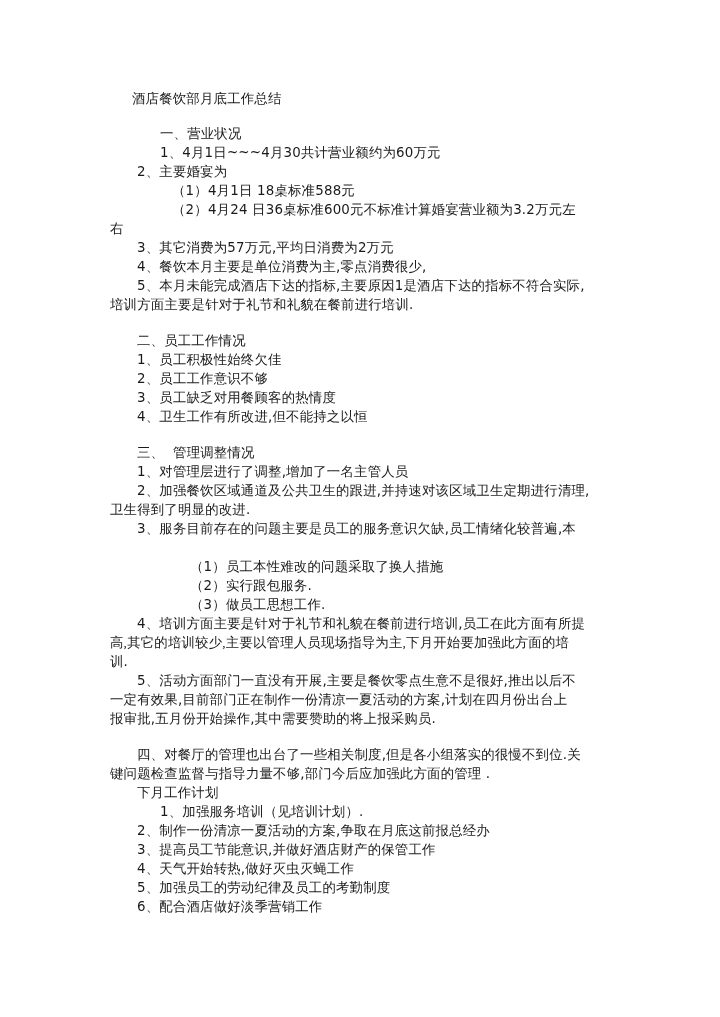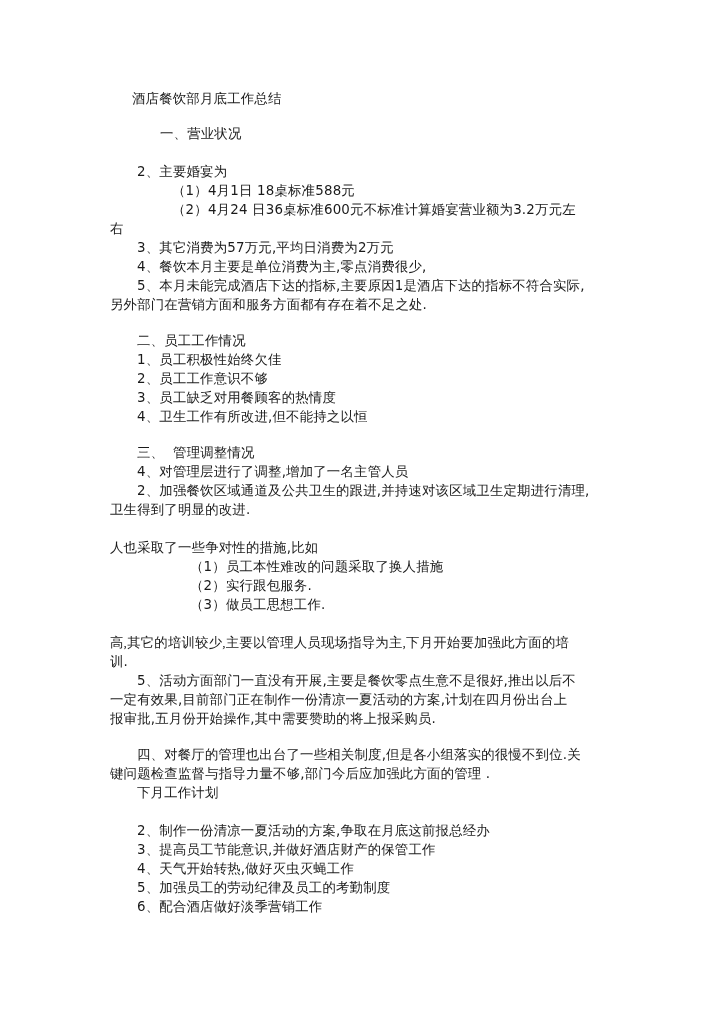--- a/index.html
+++ b/index.html
@@ -8,51 +8,54 @@
   .page { position: absolute; left: 0; top: 0; width: 720px; height: 1017px; background: #fff; }
   .ln { position: absolute; white-space: nowrap; font-size: 13.4px; line-height: 19px; letter-spacing: 0.2px; }
 </style>
 </head>
 <body>
 
 <div class="page">
   <div class="ln" style="left:132px;top:89px;">酒店餐饮部月底工作总结</div>
 
   <div class="ln" style="left:160px;top:124px;">一、营业状况</div>
+  <div class="ln" style="left:160px;top:143px;">1、4月1日~~~4月30共计营业额约为60万元</div>
   <div class="ln" style="left:137px;top:162px;">2、主要婚宴为</div>
   <div class="ln" style="left:172px;top:181px;">（1）4月1日 18桌标准588元</div>
   <div class="ln" style="left:172px;top:200px;">（2）4月24 日36桌标准600元不标准计算婚宴营业额为3.2万元左</div>
   <div class="ln" style="left:110px;top:219px;">右</div>
   <div class="ln" style="left:137px;top:238px;">3、其它消费为57万元,平均日消费为2万元</div>
   <div class="ln" style="left:137px;top:257px;">4、餐饮本月主要是单位消费为主,零点消费很少,</div>
   <div class="ln" style="left:137px;top:276px;">5、本月未能完成酒店下达的指标,主要原因1是酒店下达的指标不符合实际,</div>
-  <div class="ln" style="left:110px;top:295px;">另外部门在营销方面和服务方面都有存在着不足之处.</div>
+  <div class="ln" style="left:110px;top:295px;">培训方面主要是针对于礼节和礼貌在餐前进行培训.</div>
 
   <div class="ln" style="left:137px;top:331px;">二、员工工作情况</div>
   <div class="ln" style="left:137px;top:350px;text-align:center;">1、员工积极性始终欠佳</div>
   <div class="ln" style="left:137px;top:369px;">2、员工工作意识不够</div>
   <div class="ln" style="left:137px;top:388px;">3、员工缺乏对用餐顾客的热情度</div>
   <div class="ln" style="left:137px;top:407px;">4、卫生工作有所改进,但不能持之以恒</div>
 
   <div class="ln" style="left:137px;top:443px;white-space:pre;">三、  管理调整情况</div>
-  <div class="ln" style="left:137px;top:462px;">4、对管理层进行了调整,增加了一名主管人员</div>
+  <div class="ln" style="left:137px;top:462px;">1、对管理层进行了调整,增加了一名主管人员</div>
   <div class="ln" style="left:137px;top:481px;">2、加强餐饮区域通道及公共卫生的跟进,并持速对该区域卫生定期进行清理,</div>
   <div class="ln" style="left:110px;top:500px;">卫生得到了明显的改进.</div>
-  <div class="ln" style="left:110px;top:538px;">人也采取了一些争对性的措施,比如</div>
+  <div class="ln" style="left:137px;top:519px;">3、服务目前存在的问题主要是员工的服务意识欠缺,员工情绪化较普遍,本</div>
   <div class="ln" style="left:190px;top:557px;">（1）员工本性难改的问题采取了换人措施</div>
   <div class="ln" style="left:190px;top:576px;">（2）实行跟包服务.</div>
   <div class="ln" style="left:190px;top:595px;">（3）做员工思想工作.</div>
+  <div class="ln" style="left:137px;top:614px;">4、培训方面主要是针对于礼节和礼貌在餐前进行培训,员工在此方面有所提</div>
   <div class="ln" style="left:110px;top:633px;font-family:Liberation Serif, serif;">高,其它的培训较少,主要以管理人员现场指导为主,下月开始要加强此方面的培</div>
   <div class="ln" style="left:110px;top:652px;">训.</div>
   <div class="ln" style="left:137px;top:671px;">5、活动方面部门一直没有开展,主要是餐饮零点生意不是很好,推出以后不</div>
   <div class="ln" style="left:110px;top:690px;">一定有效果,目前部门正在制作一份清凉一夏活动的方案,计划在四月份出台上</div>
   <div class="ln" style="left:110px;top:709px;">报审批,五月份开始操作,其中需要赞助的将上报采购员.</div>
 
   <div class="ln" style="left:137px;top:745px;">四、对餐厅的管理也出台了一些相关制度,但是各小组落实的很慢不到位.关</div>
   <div class="ln" style="left:110px;top:764px;">键问题检查监督与指导力量不够,部门今后应加强此方面的管理 .</div>
 
   <div class="ln" style="left:137px;top:783px;">下月工作计划</div>
+  <div class="ln" style="left:160px;top:802px;">1、加强服务培训（见培训计划）.</div>
   <div class="ln" style="left:137px;top:821px;">2、制作一份清凉一夏活动的方案,争取在月底这前报总经办</div>
   <div class="ln" style="left:137px;top:840px;">3、提高员工节能意识,并做好酒店财产的保管工作</div>
   <div class="ln" style="left:137px;top:859px;text-align:right;">4、天气开始转热,做好灭虫灭蝇工作</div>
   <div class="ln" style="left:137px;top:878px;">5、加强员工的劳动纪律及员工的考勤制度</div>
   <div class="ln" style="left:137px;top:897px;">6、配合酒店做好淡季营销工作</div>
 </div>
 
 </body></html>

